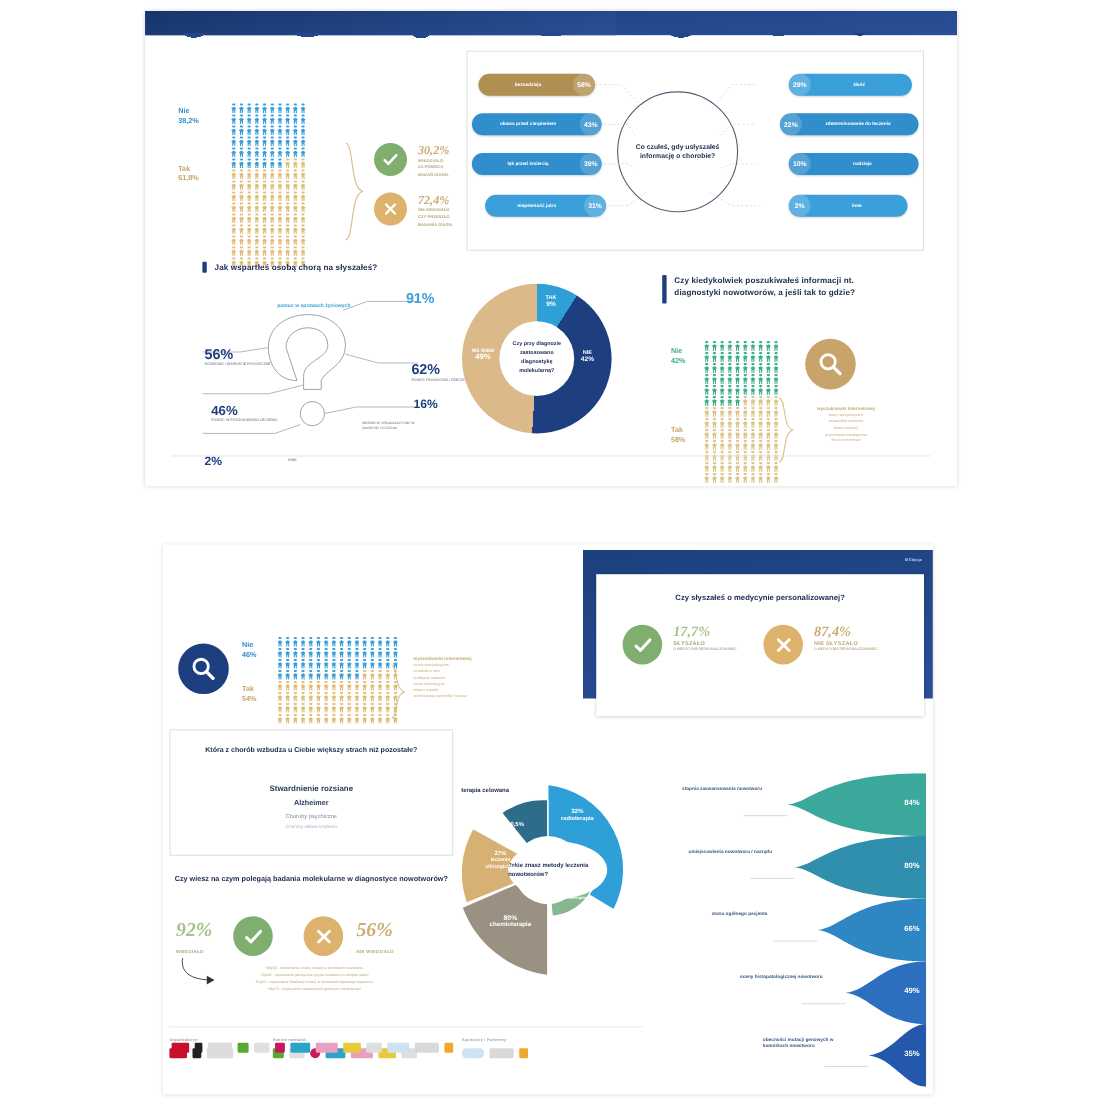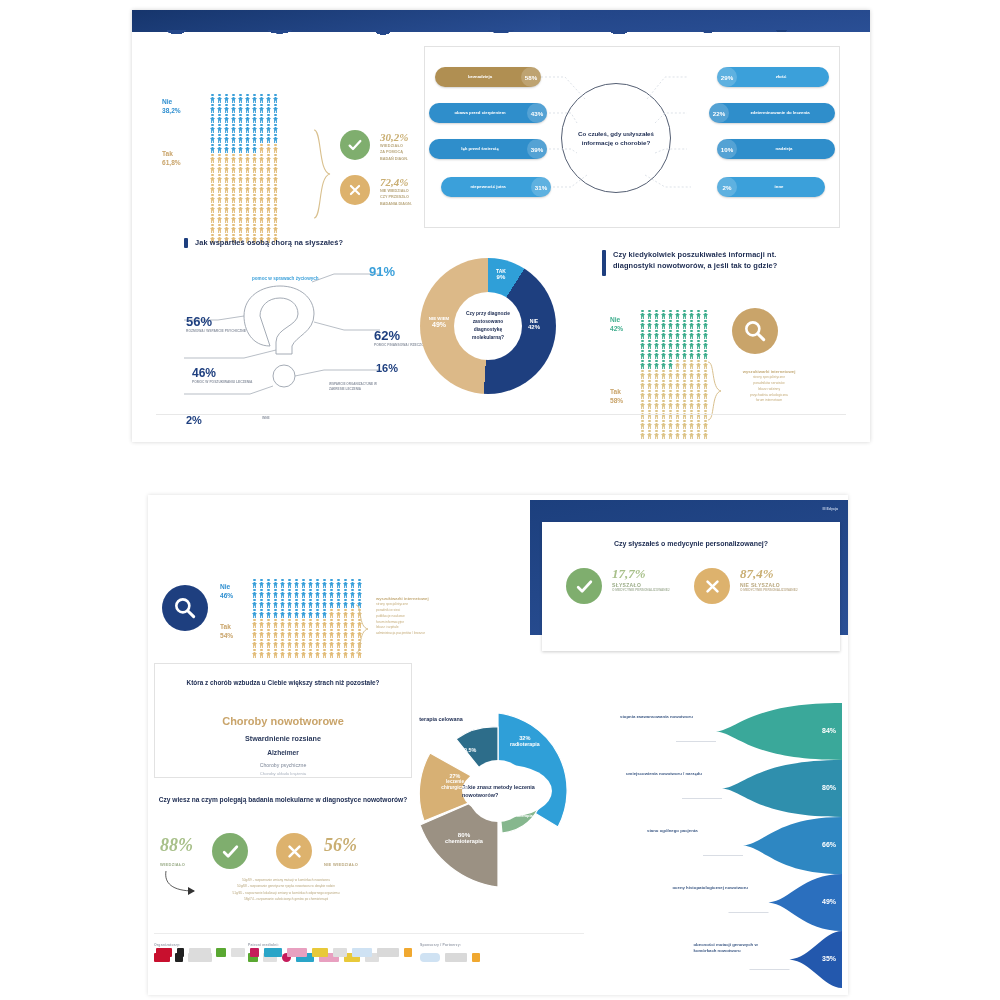--- a/index.html
+++ b/index.html
@@ -748,32 +748,31 @@
       <div style="font-size: 3.3px; color: rgb(196, 171, 121); line-height: 1.75; font-weight: 400;">poradniki w sieci</div>
       <div style="font-size: 3.3px; color: rgb(196, 171, 121); line-height: 1.75; font-weight: 400;">publikacje naukowe</div>
       <div style="font-size: 3.3px; color: rgb(196, 171, 121); line-height: 1.75; font-weight: 400;">forum informacyjne</div>
       <div style="font-size: 3.3px; color: rgb(196, 171, 121); line-height: 1.75; font-weight: 400;">lekarz i szpitale</div>
       <div style="font-size: 3.3px; color: rgb(196, 171, 121); line-height: 1.75; font-weight: 400;">administracja pacjentów / broszur</div>
     </div>
 
   <div class="card" style="position:absolute;left:6px;top:168px;width:258px;height:115px;">
     <div style="position:absolute;left:26px;right:26px;top:14px;text-align:center;font-size:6.4px;font-weight:700;color:#1b2a50;line-height:1.55;">Która z chorób wzbudza u Ciebie większy strach niż pozostałe?</div>
     <div id="q8items" style="position:absolute;left:0;right:0;top:46px;text-align:center;">
-        <div style="font-size: 11px; color: rgb(201, 164, 106); font-weight: 700; line-height: 2;">Choroby nowotworowe</div>
         <div style="font-size: 7.2px; color: rgb(43, 58, 92); font-weight: 700; line-height: 2;">Stwardnienie rozsiane</div>
         <div style="font-size: 6.6px; color: rgb(43, 58, 92); font-weight: 700; line-height: 2;">Alzheimer</div>
         <div style="font-size: 5.2px; color: rgb(125, 135, 152); font-weight: 400; line-height: 2;">Choroby psychiczne</div>
         <div style="font-size: 4.2px; color: rgb(170, 178, 191); font-weight: 400; line-height: 2;">Choroby układu krążenia</div>
       </div>
   </div>
 
   <div style="position:absolute;left:6px;top:300px;width:258px;text-align:center;font-size:6.6px;font-weight:700;color:#1b2a50;line-height:1.6;">Czy wiesz na czym polegają badania molekularne w diagnostyce nowotworów?</div>
 
   <div style="position:absolute;left:12px;top:340px;">
-    <div class="pct-hand" style="font-size:18px;color:#a8c08a;">88%</div>
+    <div class="pct-hand" style="font-size:18px;color:#a8c08a;">92%</div>
     <div style="font-size:4px;color:#9aac87;font-weight:700;letter-spacing:.3px;margin-top:6px;">WIEDZIAŁO</div>
   </div>
   <div class="circ" style="position:absolute;left:64px;top:338px;width:36px;height:36px;background:#7fae6e;">
     <svg width="19" height="19" viewBox="0 0 24 24">
       <path d="M4 13 L9 18 L20 6" fill="none" stroke="#fff" stroke-width="3.4" stroke-linecap="round" stroke-linejoin="round"></path>
     </svg>
   </div>
   <div class="circ" style="position:absolute;left:128px;top:338px;width:36px;height:36px;background:#ddb26d;">
     <svg width="17" height="17" viewBox="0 0 24 24">
       <path d="M5 5 L19 19 M19 5 L5 19" fill="none" stroke="#fff" stroke-width="3.6" stroke-linecap="round"></path>

